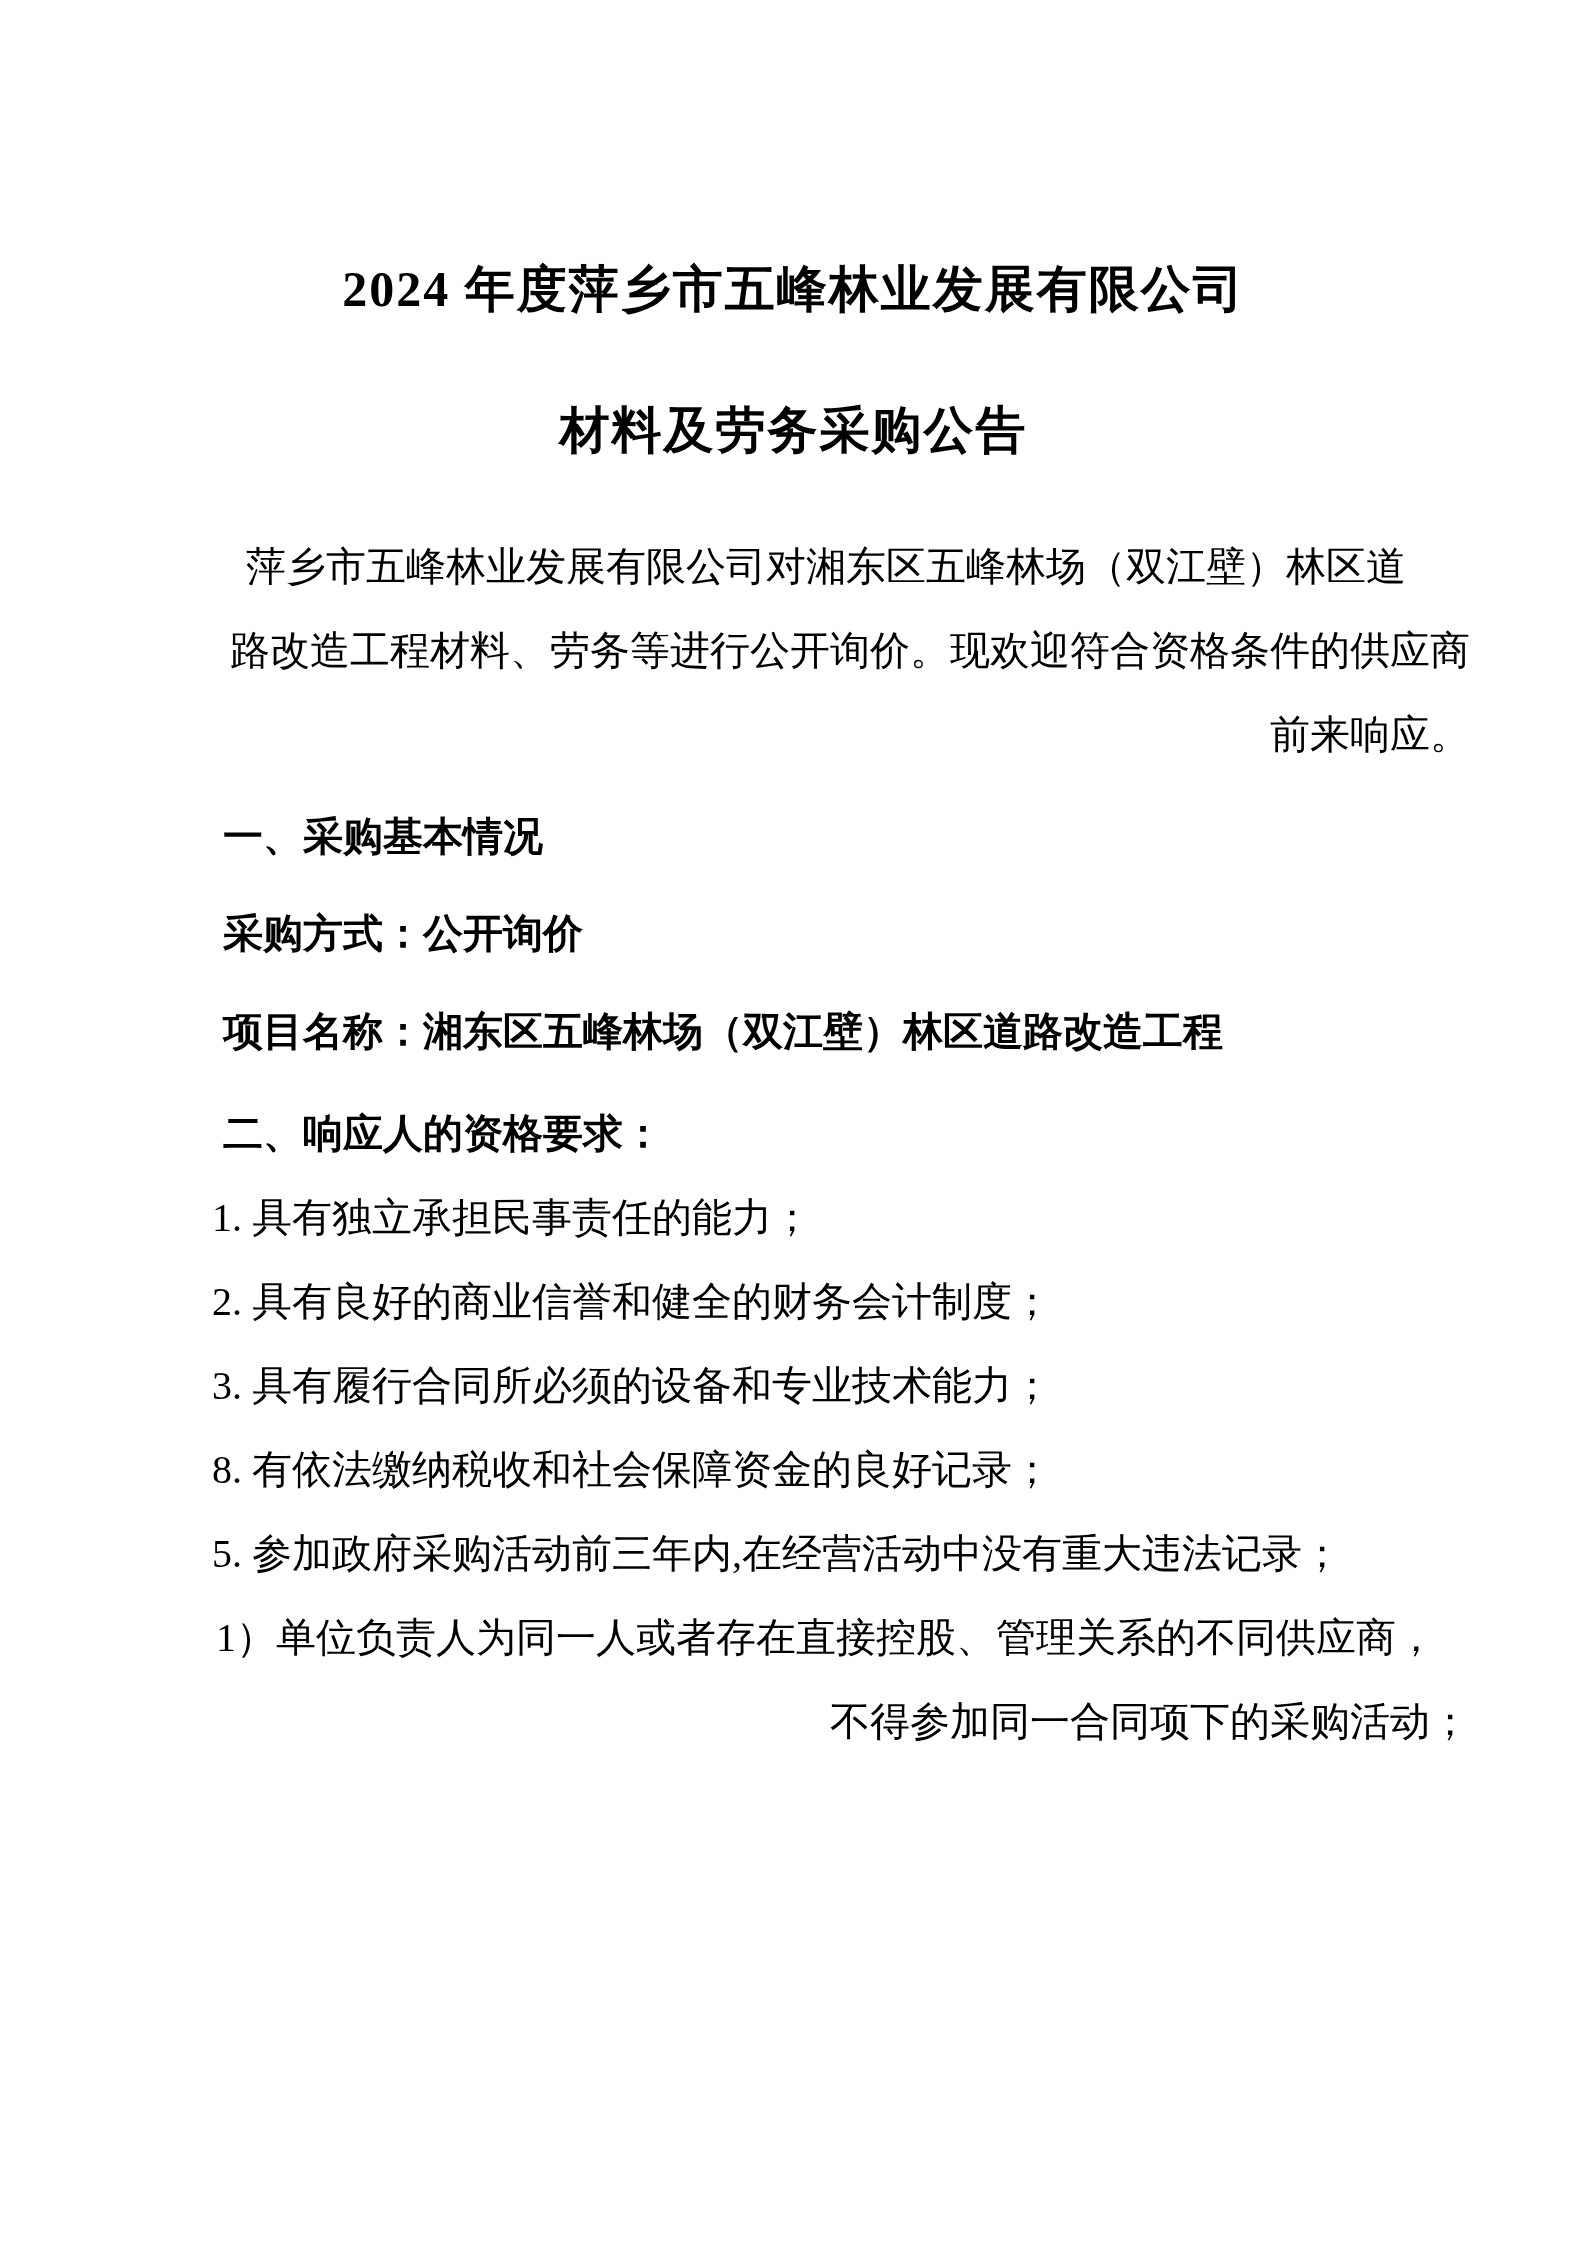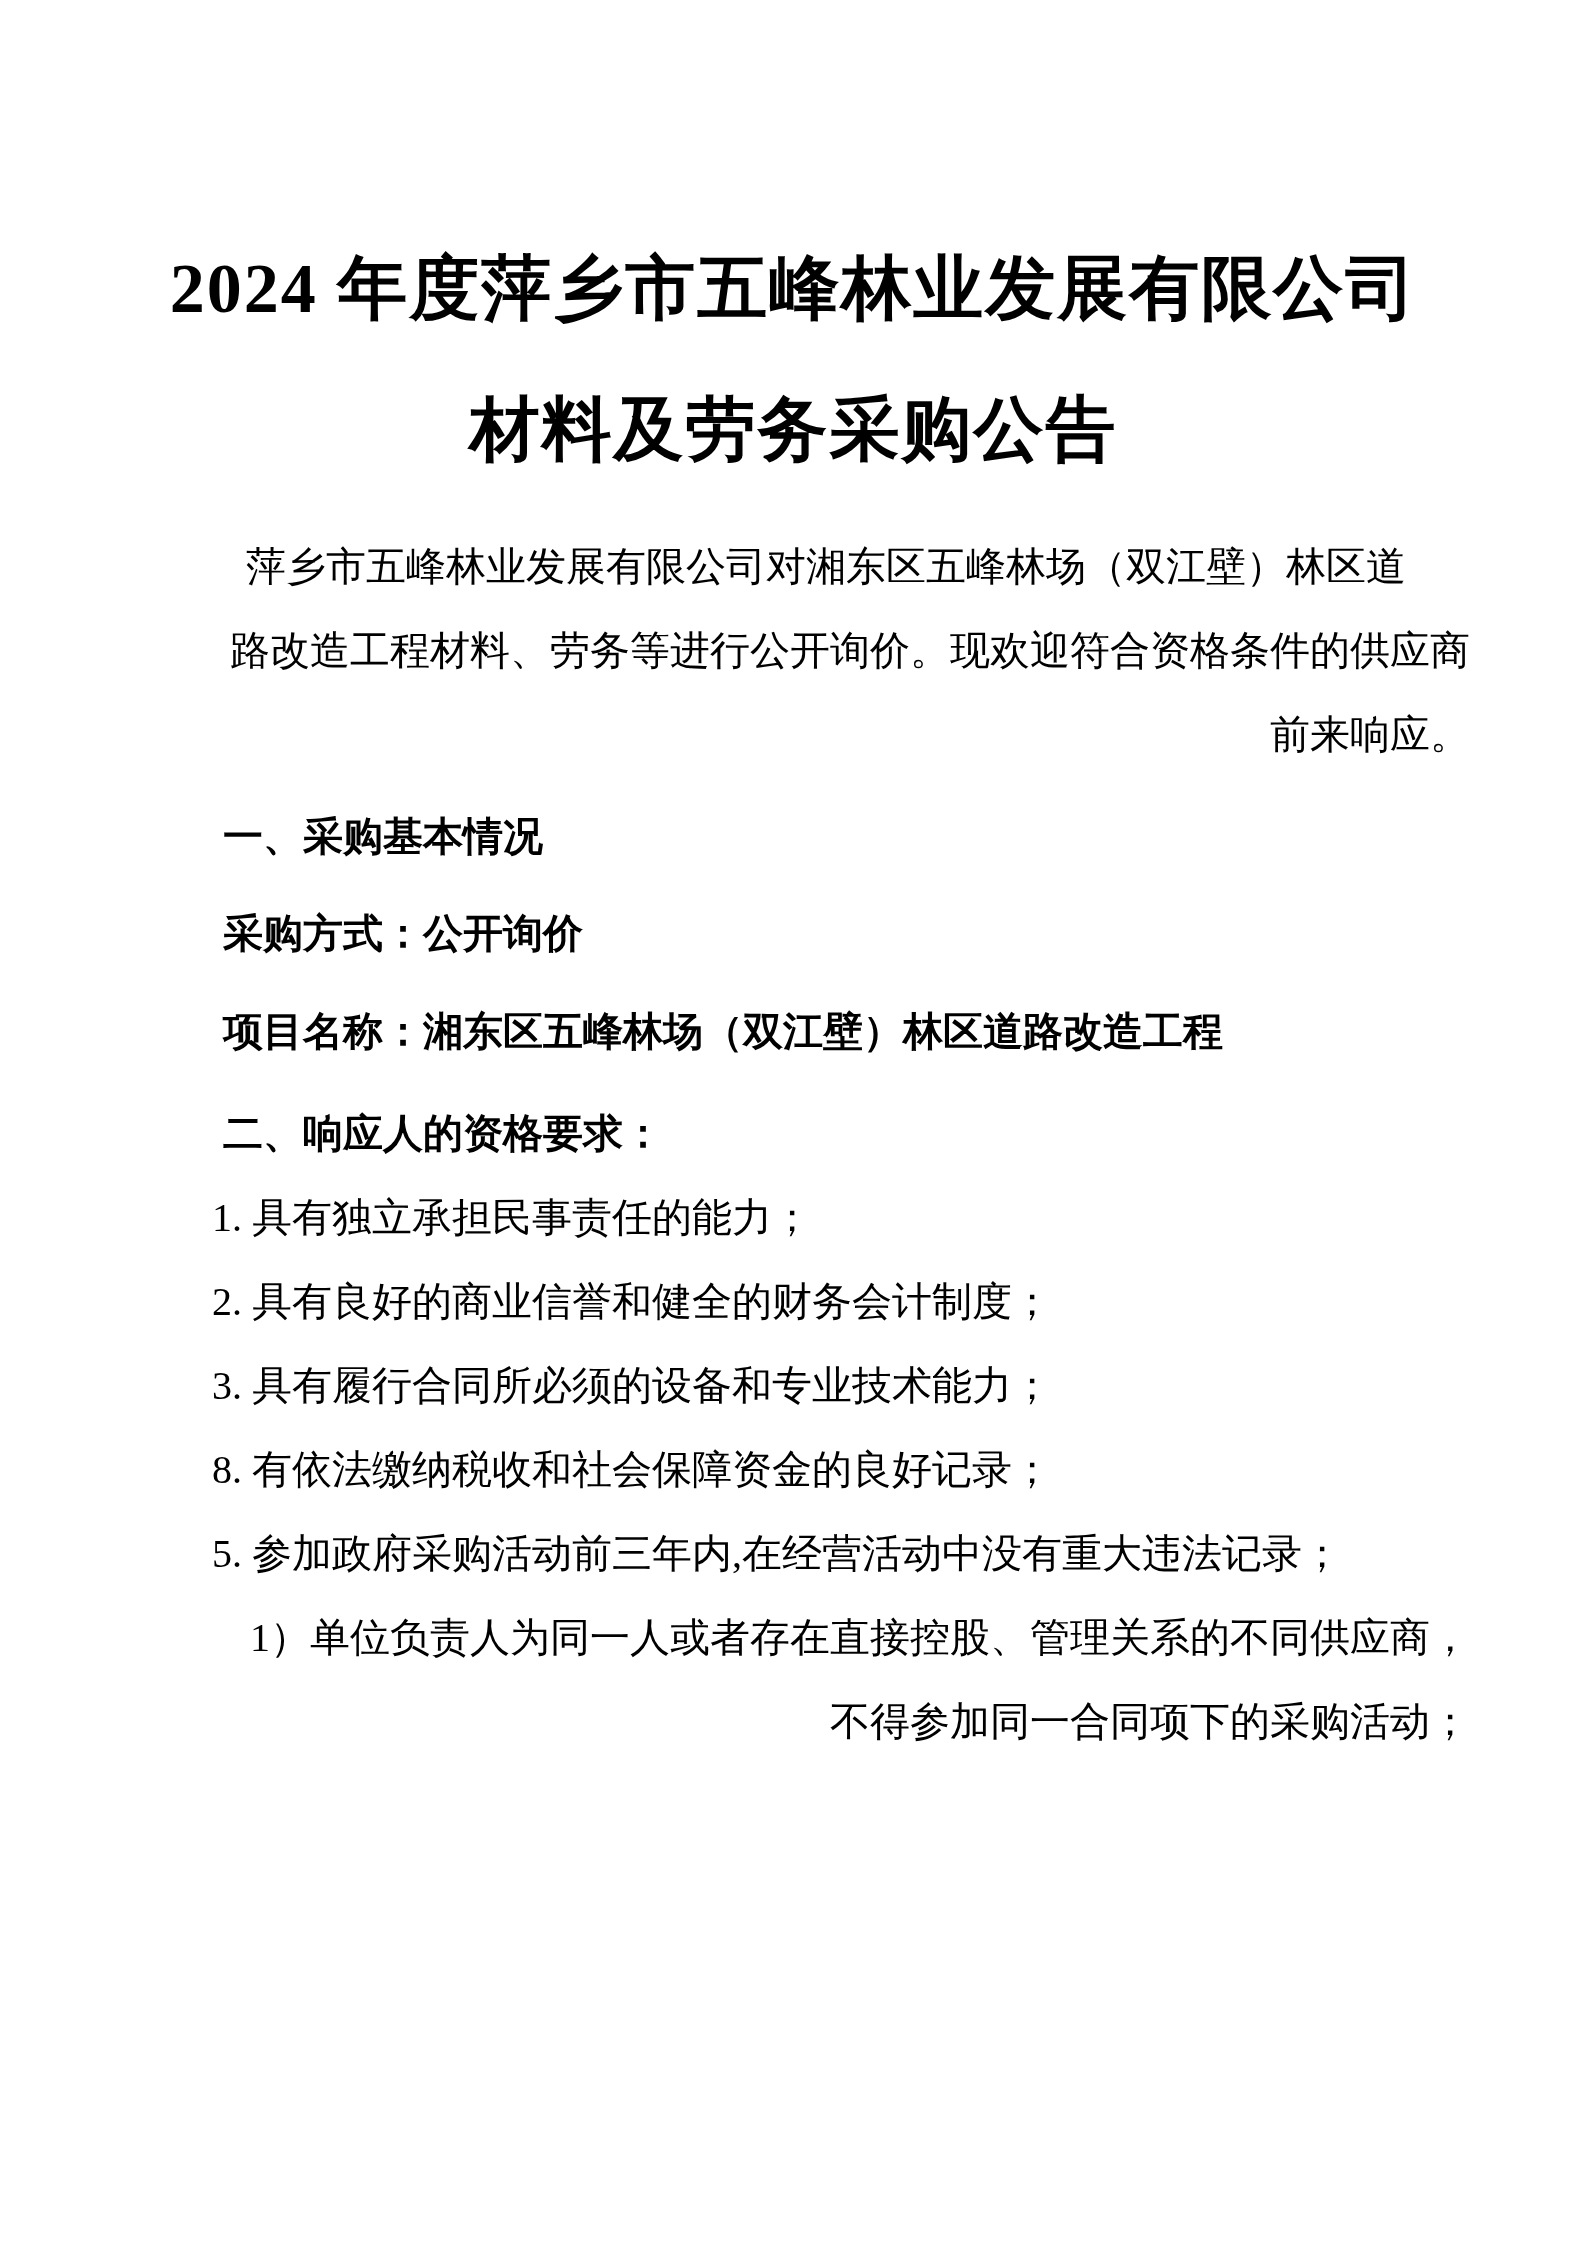--- a/index.html
+++ b/index.html
@@ -15,42 +15,42 @@
     background: #ffffff;
     box-sizing: border-box;
     padding: 247px 117px 0 158px;
     overflow: hidden;
     color: #000000;
     font-family: "Liberation Serif", "DejaVu Serif", serif;
   }
   .doc-title {
     font-family: "Liberation Serif", "DejaVu Serif", serif;
     font-weight: 700;
-    font-size: 70px;
+    font-size: 50px;
     line-height: 84px;
     text-align: center;
     letter-spacing: 2px;
     white-space: nowrap;
     
     margin-left: -158px;
     margin-right: -117px;
   }
   .doc-title.second {
     margin-top: 57px;
   }
   .line {
     font-size: 40px;
     line-height: 84px;
     white-space: nowrap;
     letter-spacing: 0px;
   }
   .intro-start   { padding-left: 88px; margin-top: 53px; }
   .colon-line    { padding-left: 65px; font-weight: bold; }
   .num-line      { padding-left: 54px; }
-  .sub-line      { padding-left: 58px; text-align: right; }
+  .sub-line      { padding-left: 58px; }
   .cont-line     { padding-left: 0; text-align: right; }
   .mt-sec   { margin-top: 18px; }
   .mt-item  { margin-top: 14px; }
   .mt-item2 { margin-top: 13px; }
 </style>
 </head>
 <body>
 
 <div class="page">
 

